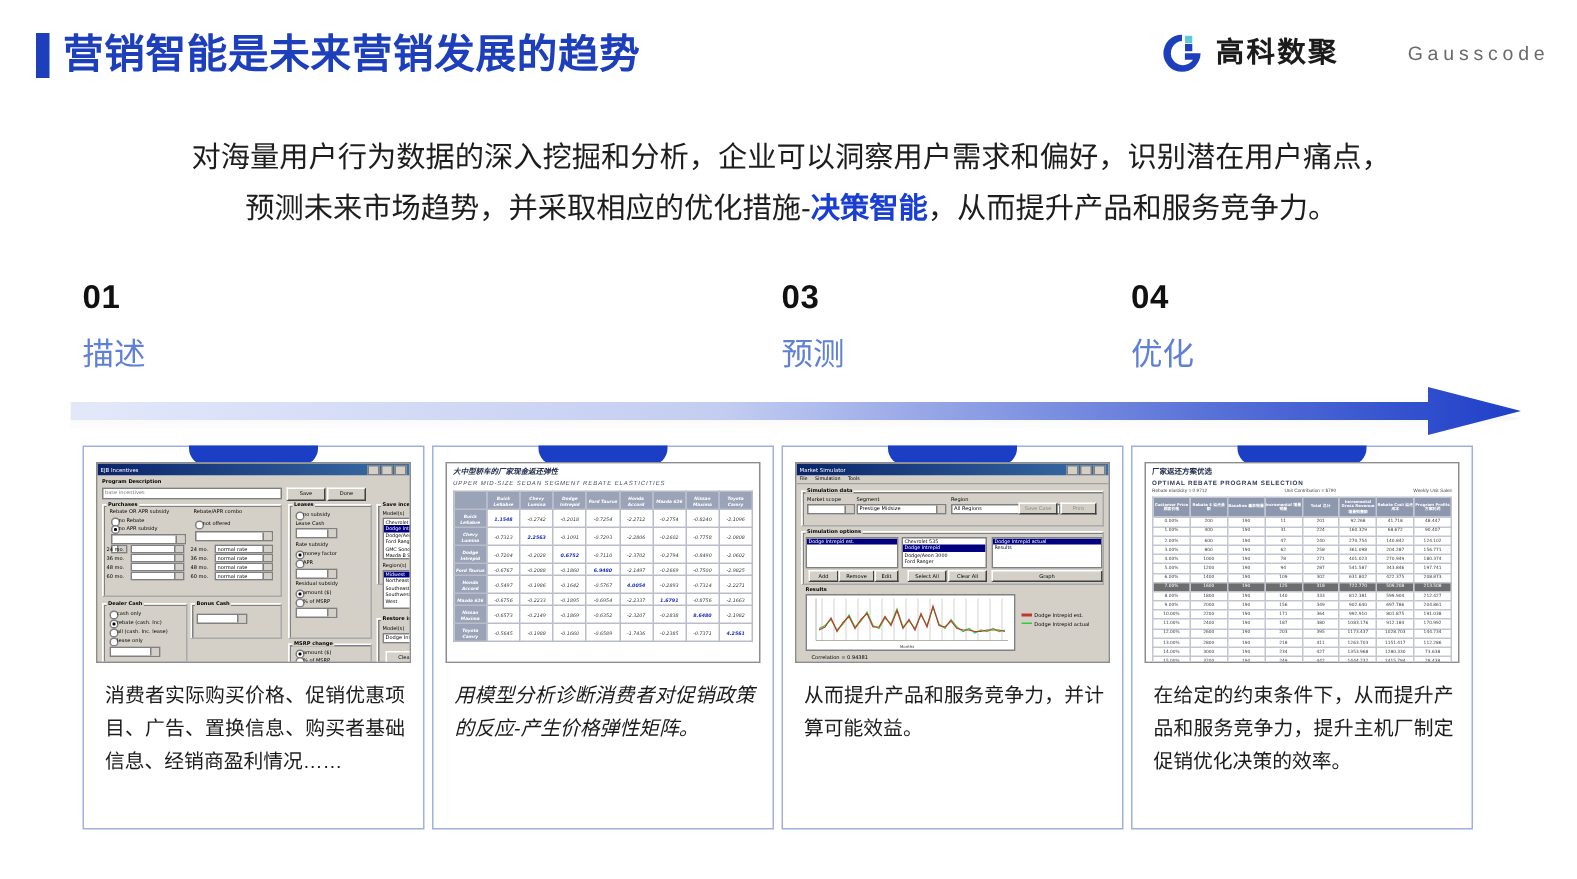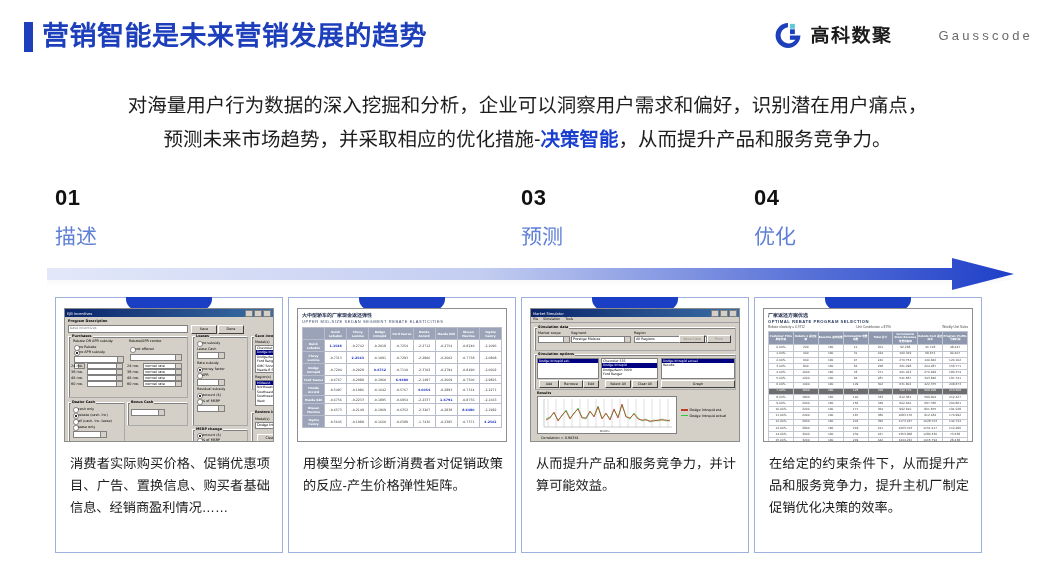--- a/index.html
+++ b/index.html
@@ -569,21 +569,21 @@
         <div class="cmb" style="left:190px; top:105px; width:38px; height:5px;"></div>
         <div class="lbl" style="left:192px; top:106px;">Dodge Intrepid</div>
 
         <div class="btn" style="left:192px; top:117px; width:24px; height:7px;">Clear</div>
 
       </div>
     </div>
     <div class="card-caption">消费者实际购买价格、促销优惠项目、广告、置换信息、购买者基础信息、经销商盈利情况……</div>
   </div>
 
-  <div class="card" style="left:288px;">
+  <div class="card" style="left:288px;font-style:italic;">
     <div class="card-tab"></div>
     <div class="card-shot" style="background:#fff;">
       <div class="mx">
         <div class="mx-t1">大中型轿车的厂家现金返还弹性</div>
         <div class="mx-t2">UPPER MID-SIZE SEDAN SEGMENT REBATE ELASTICITIES</div>
         <table class="mx-tbl">
           <thead>
             <tr>
               <th></th>
               <th>Buick LeSabre</th>

